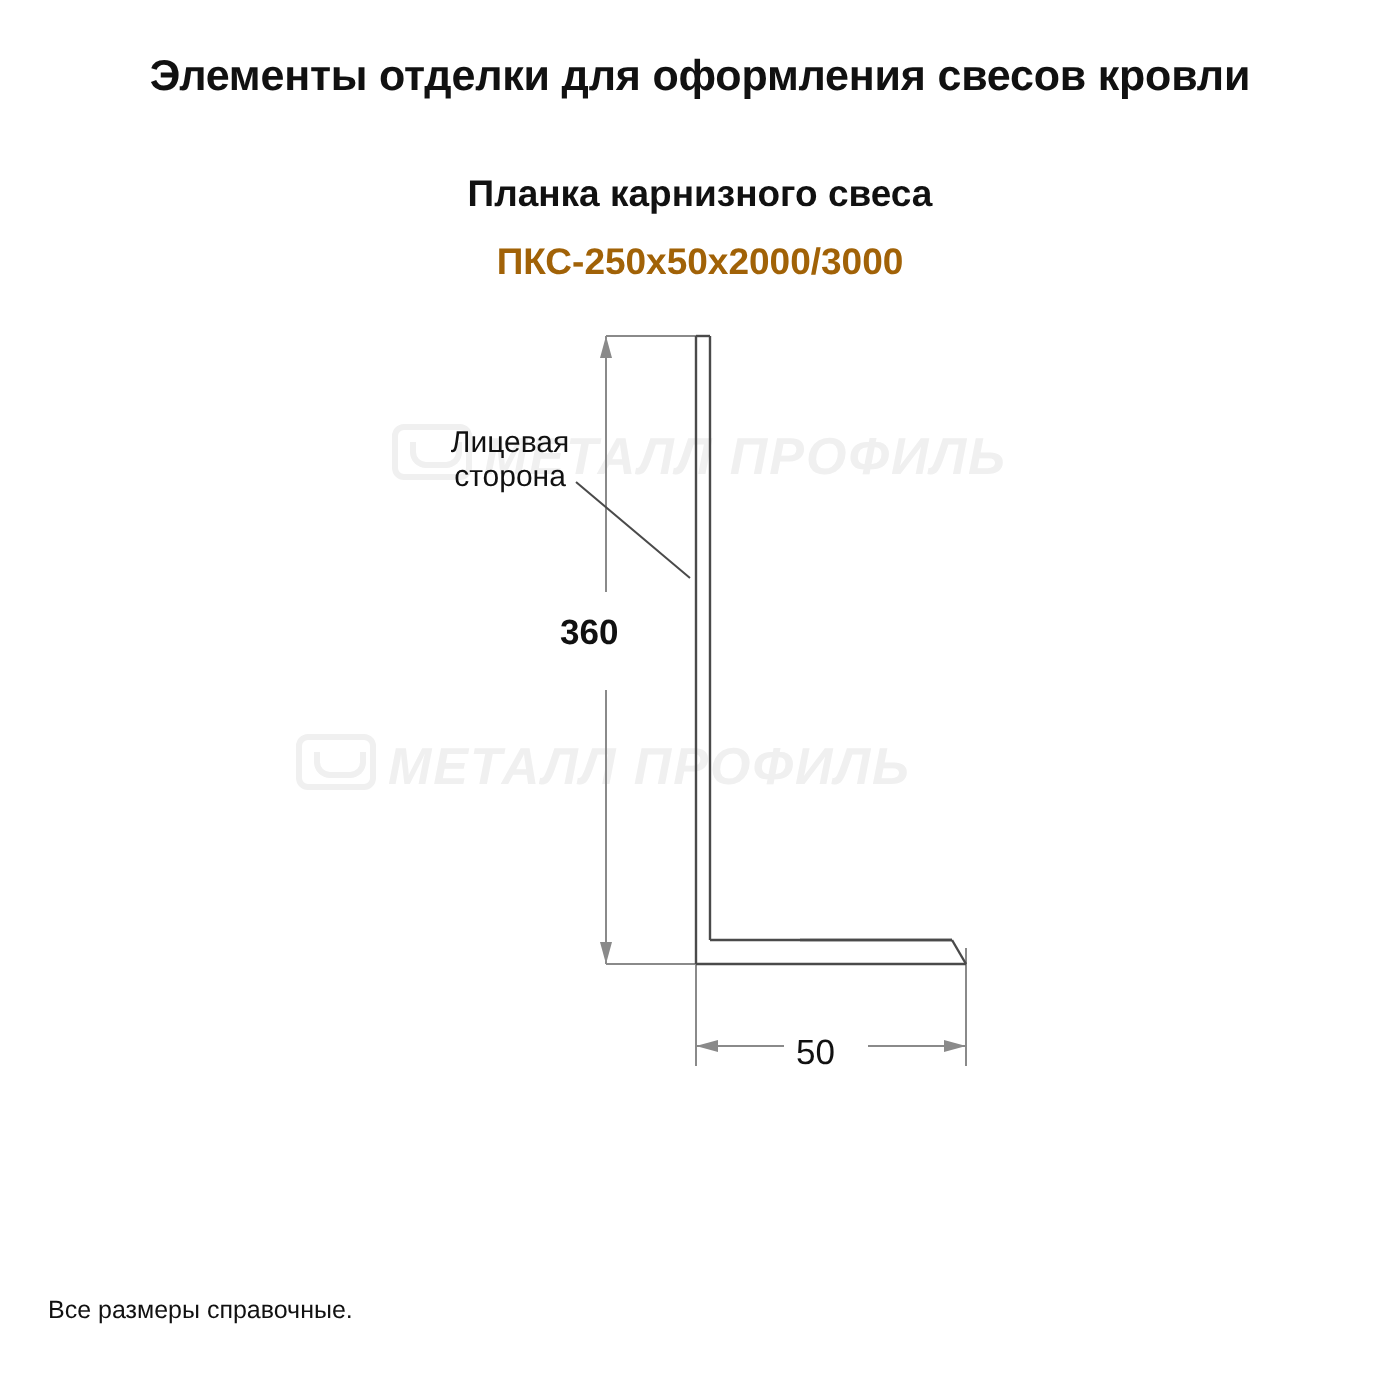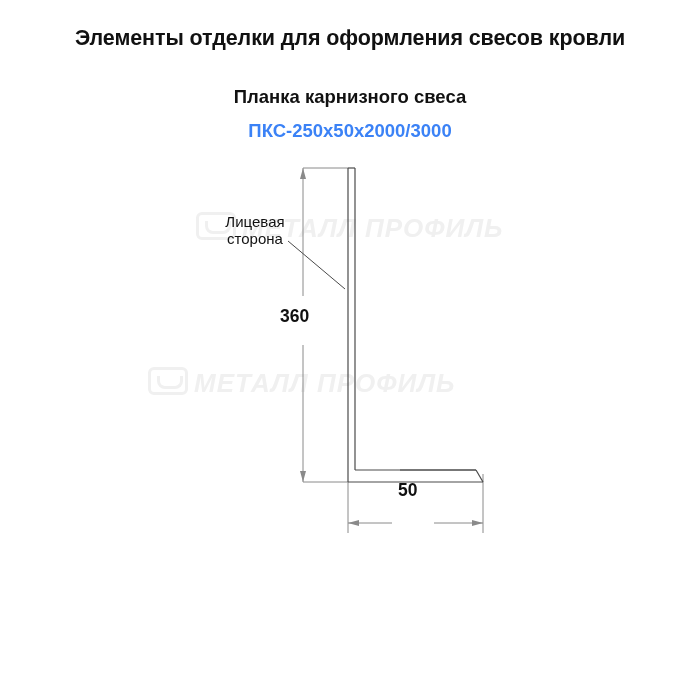--- a/index.html
+++ b/index.html
@@ -42,21 +42,21 @@
     color: #111;
   }
   .subtitle-2 {
     position: absolute;
     top: 120px;
     left: 0;
     width: 700px;
     text-align: center;
     font-size: 18.5px;
     font-weight: bold;
-    color: #3b82f6;
+    color: #a16207;
   }
   .drawing {
     position: absolute;
     top: 0;
     left: 0;
     width: 700px;
     height: 700px;
   }
   .watermarks {
     position: absolute;
@@ -112,24 +112,24 @@
   .dim-250 {
     position: absolute;
     top: 306px;
     left: 280px;
     font-size: 17.5px;
     font-weight: bold;
     color: #111;
   }
   .dim-50 {
     position: absolute;
-    top: 480px;
+    top: 516px;
     left: 398px;
     font-size: 17.5px;
-    font-weight: bold;
+    font-weight: normal;
     color: #111;
   }
   .footnotes {
     position: absolute;
     left: 24px;
     top: 645px;
     font-size: 12.5px;
     line-height: 20px;
     color: #111;
   }
@@ -203,15 +203,16 @@
 
   <div class="label-face">
     <div>Лицевая</div>
     <div>сторона</div>
   </div>
 
   <div class="dim-250">360</div>
   <div class="dim-50">50</div>
 
   <div class="footnotes">
+    <div>Все размеры справочные.</div>
   </div>
 
 </div>
 
 </body></html>

